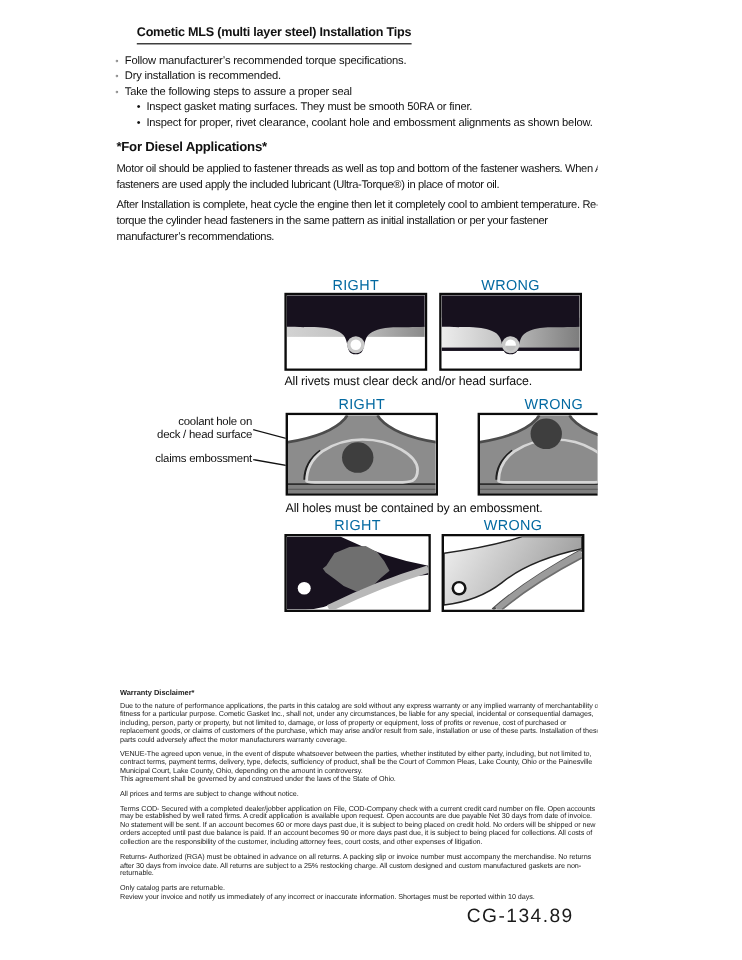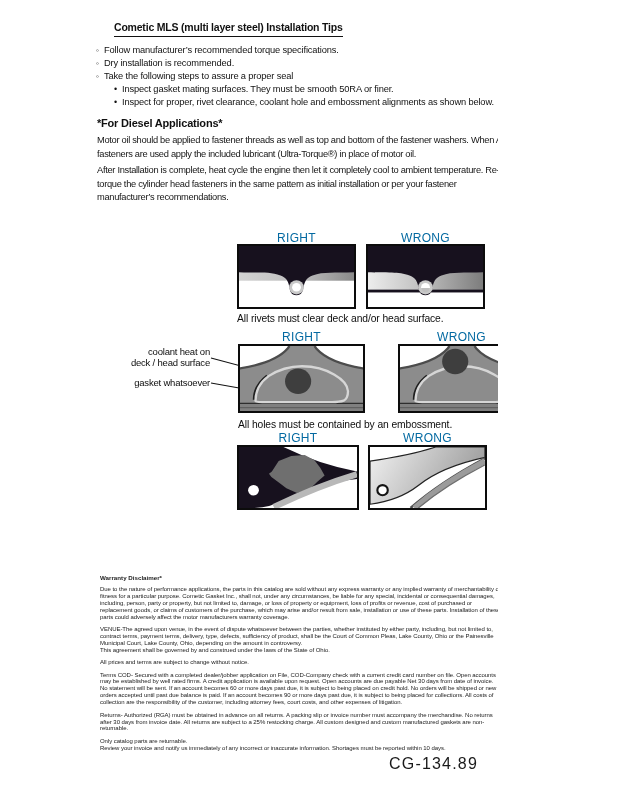--- a/index.html
+++ b/index.html
@@ -137,23 +137,23 @@
       <circle cx="59.5" cy="44" r="4.6" fill="#ffffff"></circle>
       <path d="M54.9,44.8 A4.6,4.6 0 0 0 64.1,44.8 Z" fill="#bfbfbf"></path>
     </svg>
   </div>
 
   <div class="abs caption r1cap">All rivets must clear deck and/or head surface.</div>
 
   <div class="abs dlabel r2l-lab">RIGHT</div>
   <div class="abs dlabel r2r-lab">WRONG</div>
 
-  <div class="abs callout co1 pre">coolant heat on
+  <div class="abs callout co1 pre">coolant hole on
 deck / head surface</div>
-  <div class="abs callout co2">gasket whatsoever</div>
+  <div class="abs callout co2">claims embossment</div>
 
   <svg class="abs lines" viewBox="0 0 100 50">
     <line x1="6" y1="10" x2="92" y2="33" stroke="#111" stroke-width="1.1"></line>
     <line x1="6" y1="35" x2="57" y2="44" stroke="#111" stroke-width="1.1"></line>
   </svg>
 
   <div class="abs panel r2l">
     <svg viewBox="0 0 127 69" preserveAspectRatio="none">
       <rect width="127" height="69" fill="#ffffff"></rect>
       <path d="M0,24 Q36,18 49,3 L51,0 L77,0 L79,3 Q92,18 127,24 L127,69 L0,69 Z" fill="#8c8c8c"></path>

